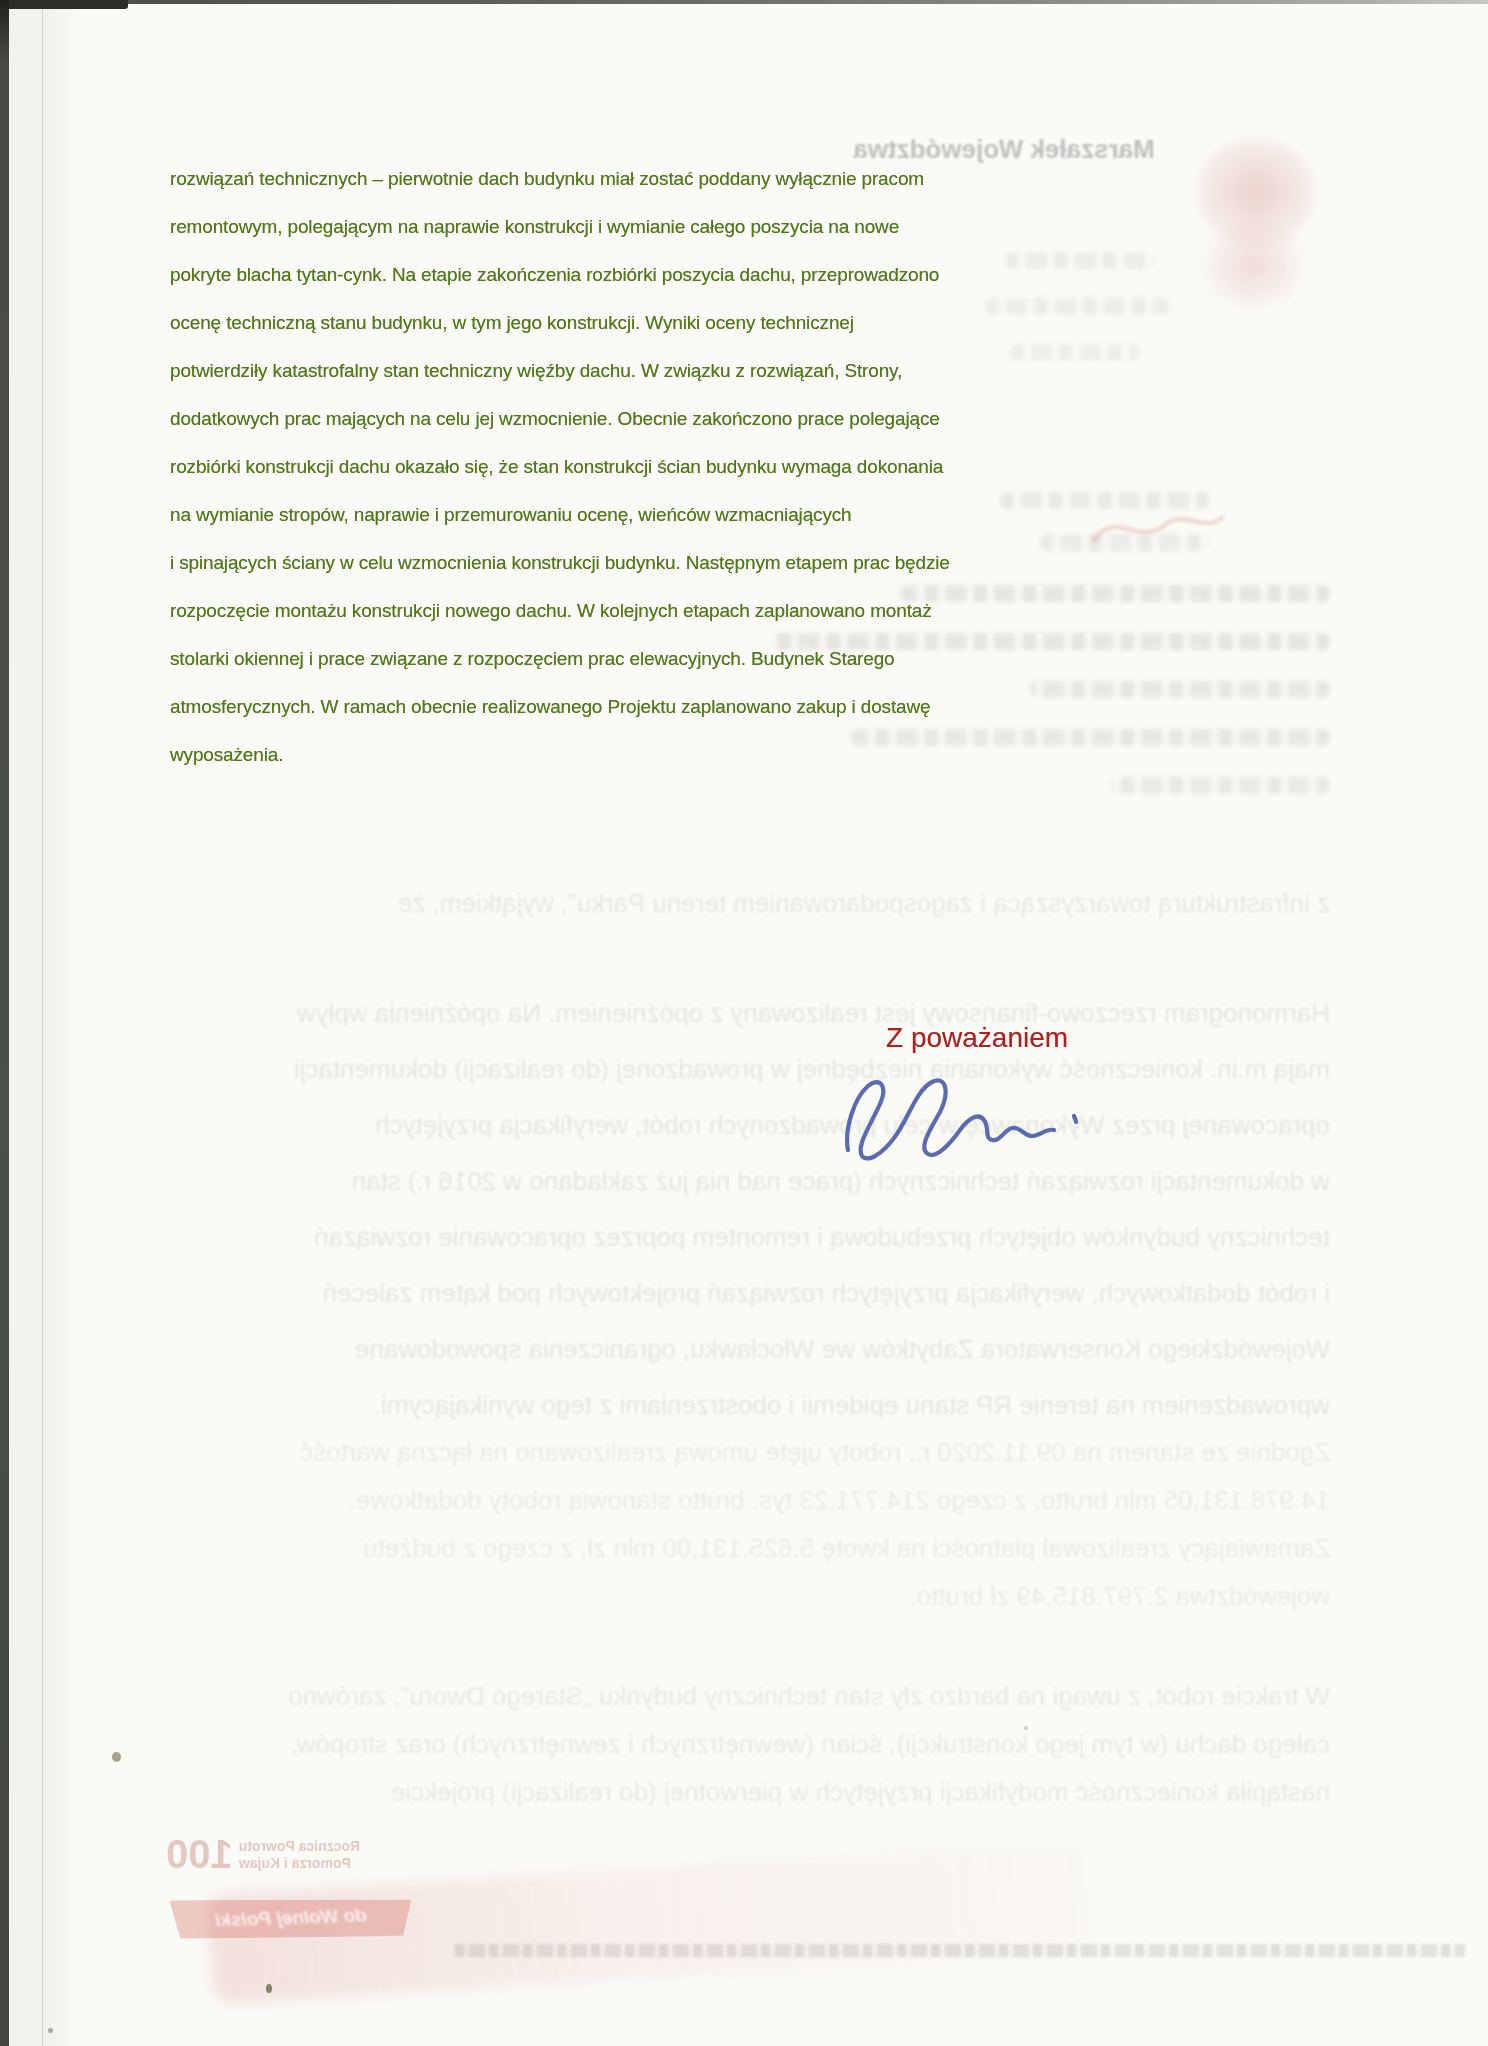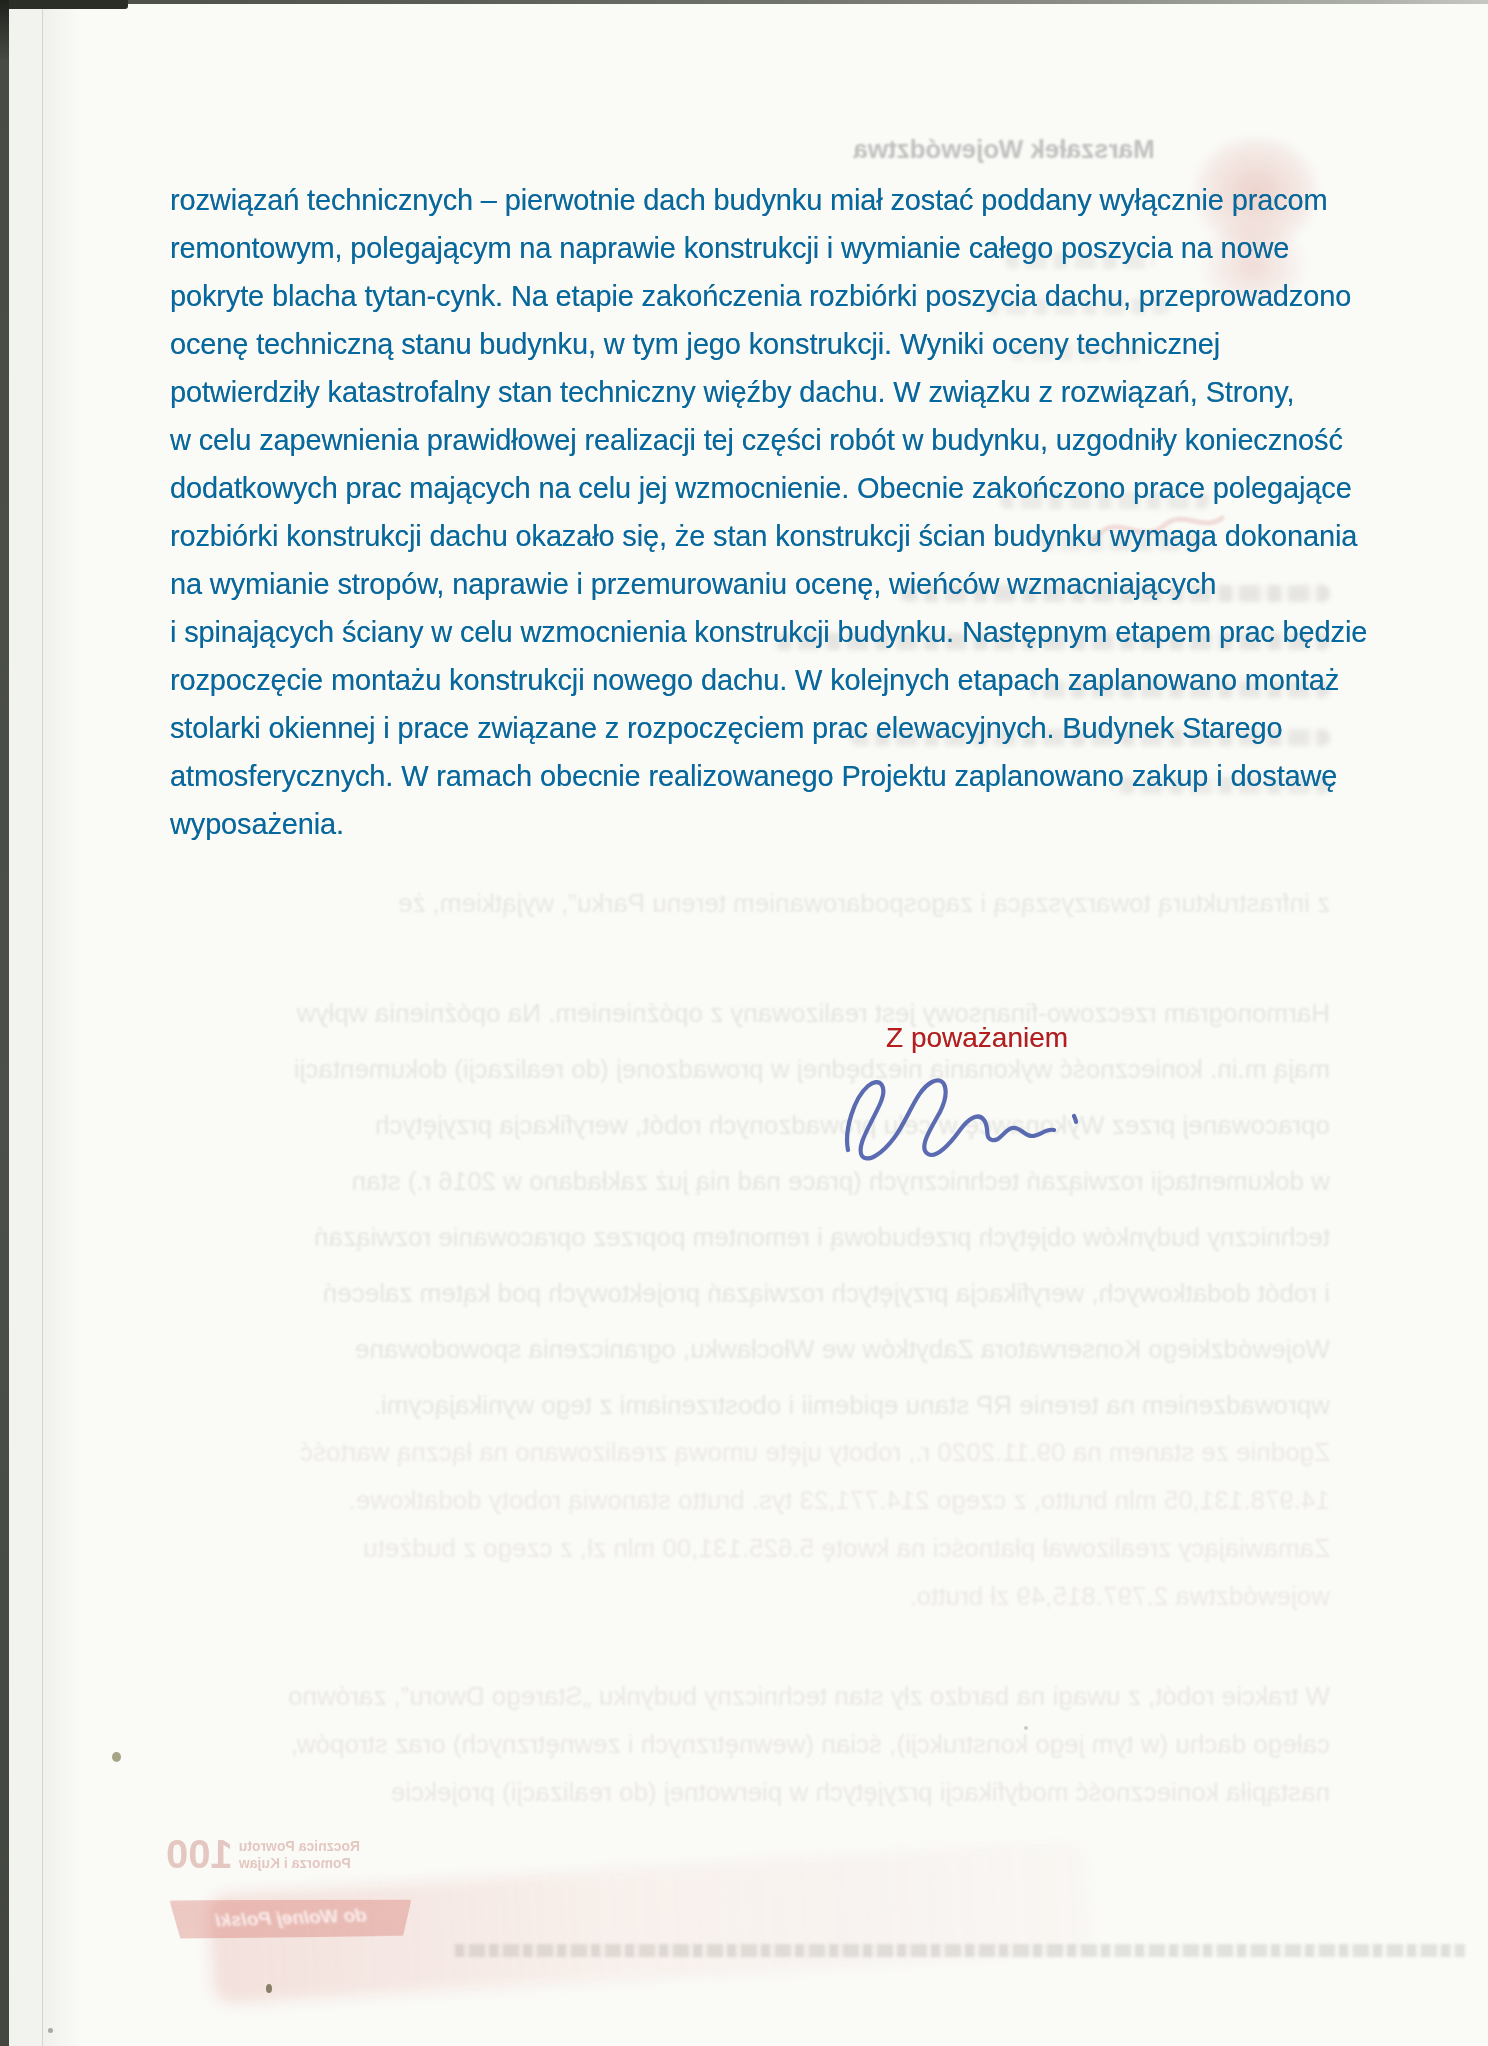--- a/index.html
+++ b/index.html
@@ -14,22 +14,22 @@
   #edge-top{left:0;top:0;width:1488px;height:4px;z-index:9;
     background:linear-gradient(90deg,#30332c,#4e5149 8%,#5a5d55 30%,#73766e 55%,#8f918b 75%,#adafa9 92%,#c6c7c2);}
   #edge-top-corner{left:0;top:0;width:128px;height:9px;background:#2b2e27;z-index:9;border-radius:0 0 3px 0;}
   #edge-left{left:0;top:0;width:9px;height:2046px;z-index:9;
     background:linear-gradient(180deg,#1f221c,#474b43 3%,#4c504a 55%,#42463f);}
   #gutter{left:9px;top:0;width:33px;height:2046px;background:#f2f2ee;z-index:8;border-right:1px solid #d5d5d0;}
   #page-shade{left:42px;top:0;width:40px;height:2046px;z-index:1;
     background:linear-gradient(90deg,rgba(0,0,0,0.045),rgba(0,0,0,0));}
 
   
-  #letter-body{left:170px;top:176px;width:1190px;z-index:3;color:#0369a1;
-    font-size:29px;letter-spacing:-0.15px;line-height:48px;}
+  #letter-body{left:170px;top:155px;width:1190px;z-index:3;color:#4d7c0f;
+    font-size:19px;letter-spacing:-0.15px;line-height:48px;}
   .tline{white-space:nowrap;height:48px;text-shadow:0 0 0.5px rgba(61,61,61,0.55);}
   #closing{left:886px;top:1014px;z-index:3;color:#b91c1c;font-size:28px;line-height:48px;
     text-shadow:0 0 0.5px rgba(60,60,60,0.5);}
 
   
   #signature{left:838px;top:1070px;z-index:4;}
 
   
   .ghost{transform:scaleX(-1);pointer-events:none;}
   #bt-header{left:836px;top:134px;width:336px;z-index:1;text-align:center;
@@ -150,21 +150,20 @@
 </div>
 
 <div class="abs" id="bt-footer"></div>
 
 <div class="abs" id="letter-body">
   <div class="tline">rozwiązań technicznych – pierwotnie dach budynku miał zostać poddany wyłącznie pracom</div>
   <div class="tline">remontowym, polegającym na naprawie konstrukcji i wymianie całego poszycia na nowe</div>
   <div class="tline">pokryte blacha tytan-cynk. Na etapie zakończenia rozbiórki poszycia dachu, przeprowadzono</div>
   <div class="tline">ocenę techniczną stanu budynku, w tym jego konstrukcji. Wyniki oceny technicznej</div>
   <div class="tline">potwierdziły katastrofalny stan techniczny więźby dachu. W związku z rozwiązań, Strony,</div>
-  <div class="tline">w celu zapewnienia prawidłowej realizacji tej części robót w budynku, uzgodniły konieczność</div>
   <div class="tline">dodatkowych prac mających na celu jej wzmocnienie. Obecnie zakończono prace polegające</div>
   <div class="tline">rozbiórki konstrukcji dachu okazało się, że stan konstrukcji ścian budynku wymaga dokonania</div>
   <div class="tline">na wymianie stropów, naprawie i przemurowaniu ocenę, wieńców wzmacniających</div>
   <div class="tline">i spinających ściany w celu wzmocnienia konstrukcji budynku. Następnym etapem prac będzie</div>
   <div class="tline">rozpoczęcie montażu konstrukcji nowego dachu. W kolejnych etapach zaplanowano montaż</div>
   <div class="tline">stolarki okiennej i prace związane z rozpoczęciem prac elewacyjnych. Budynek Starego</div>
   <div class="tline">atmosferycznych. W ramach obecnie realizowanego Projektu zaplanowano zakup i dostawę</div>
   <div class="tline">wyposażenia.</div>
 </div>
 

